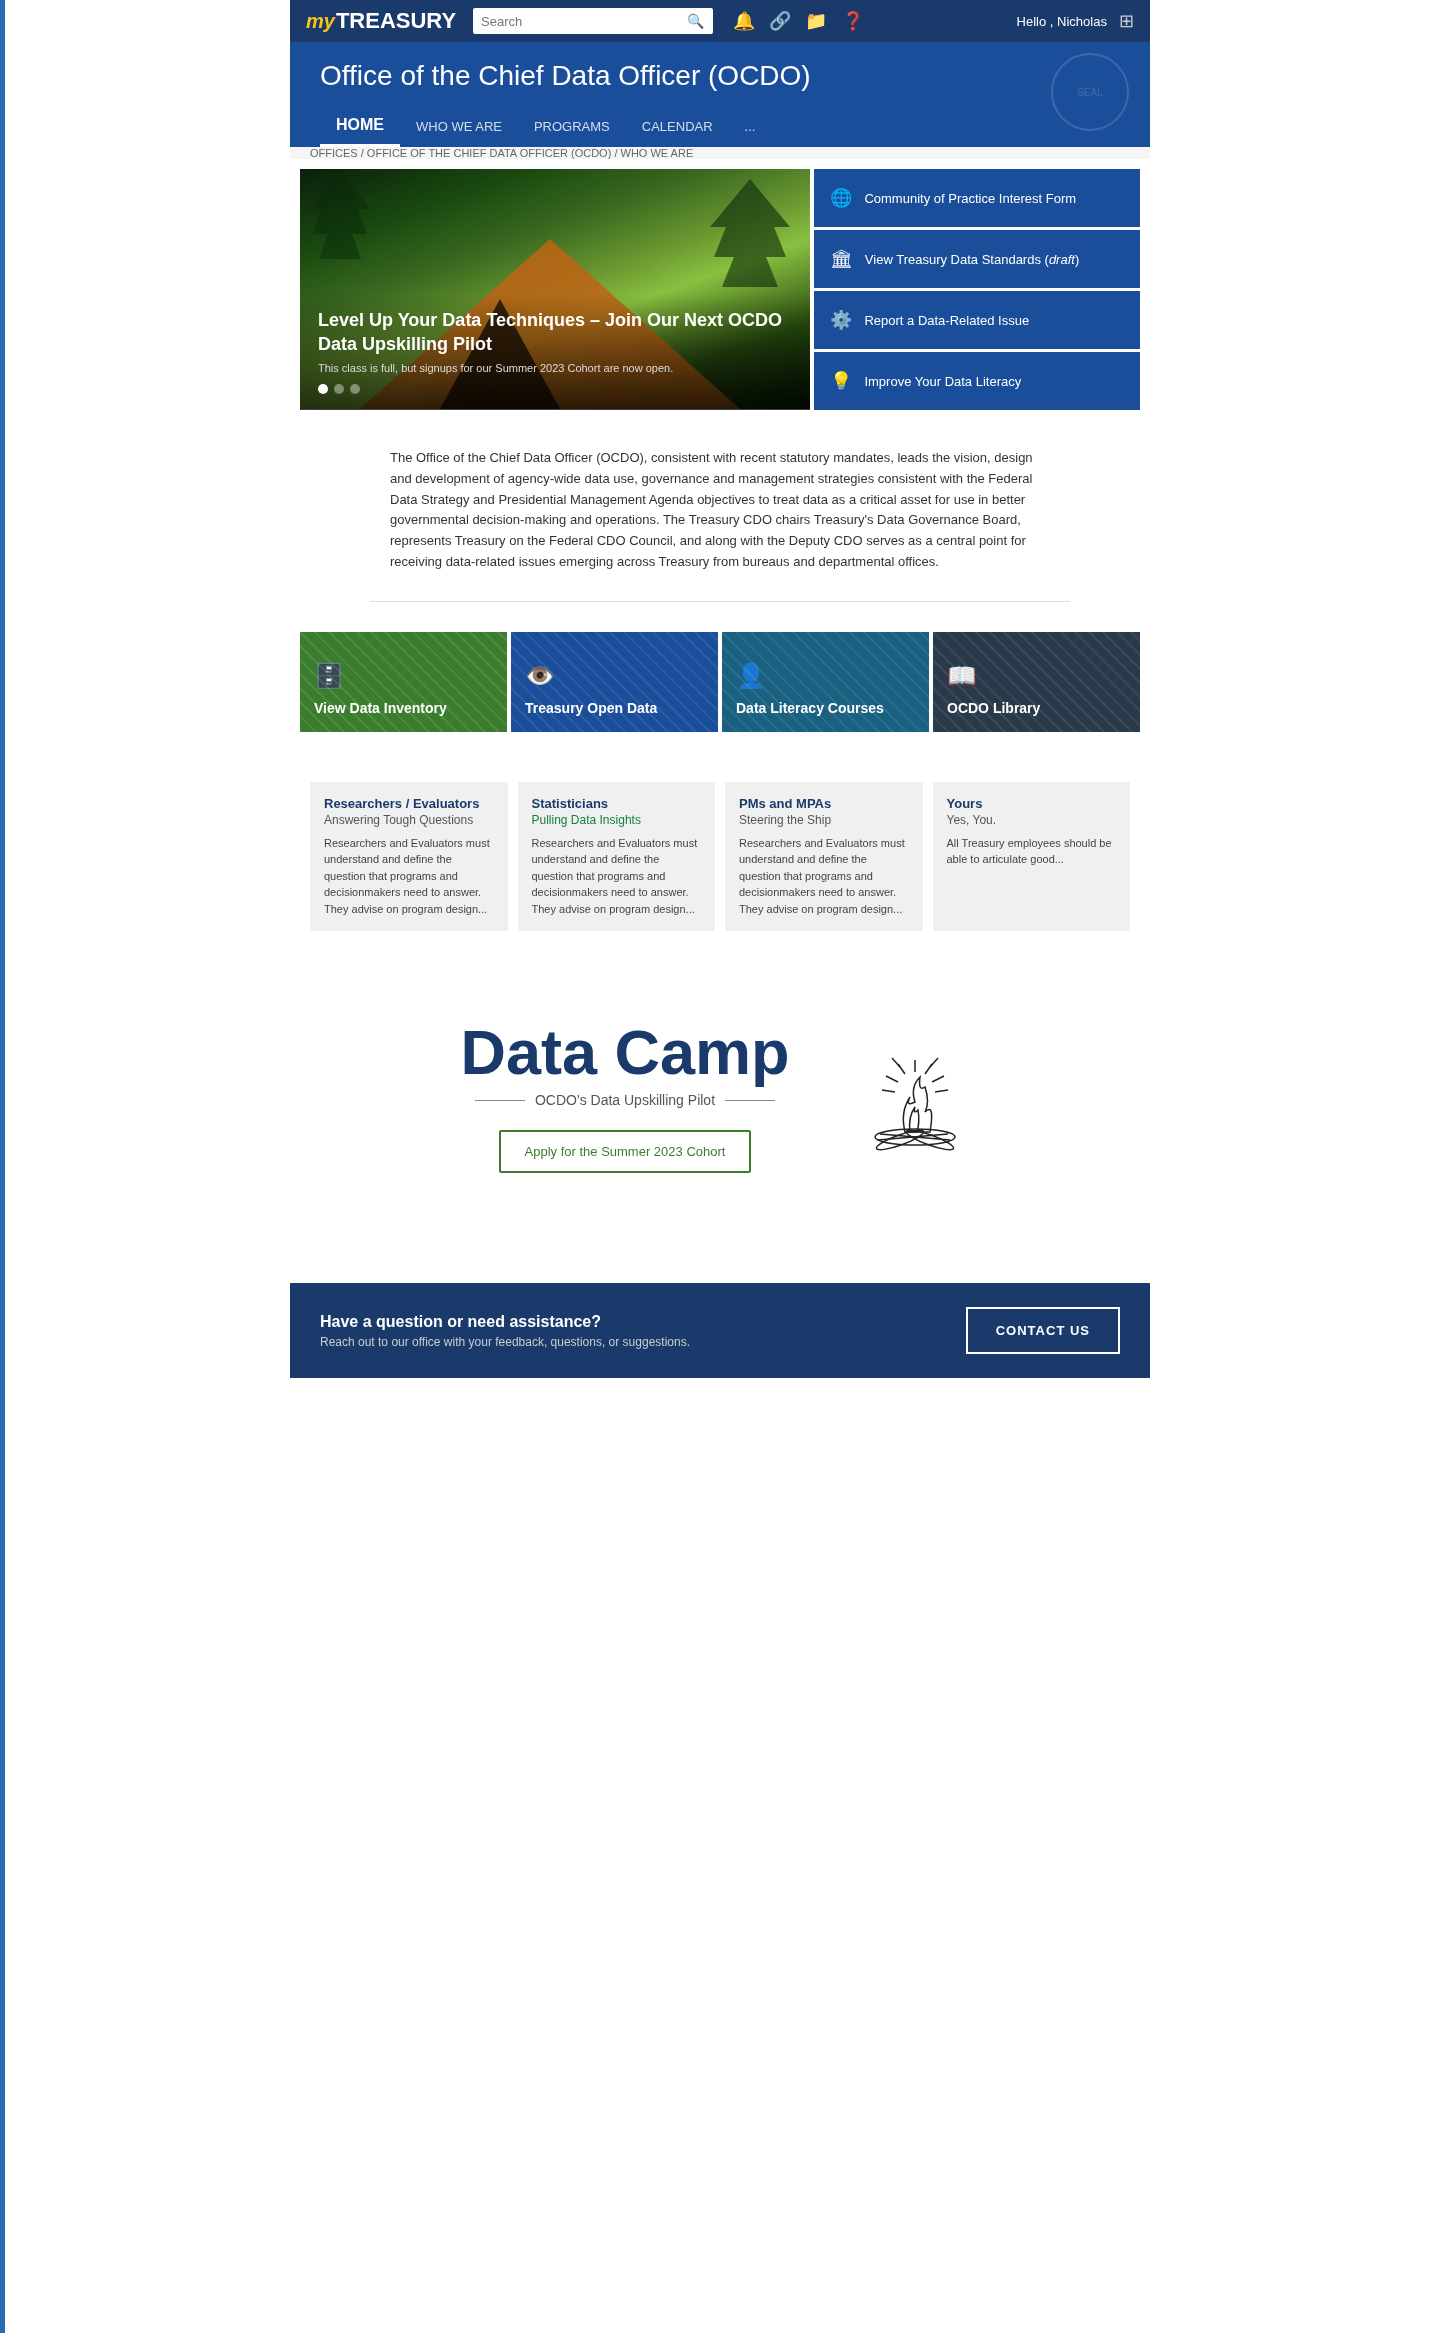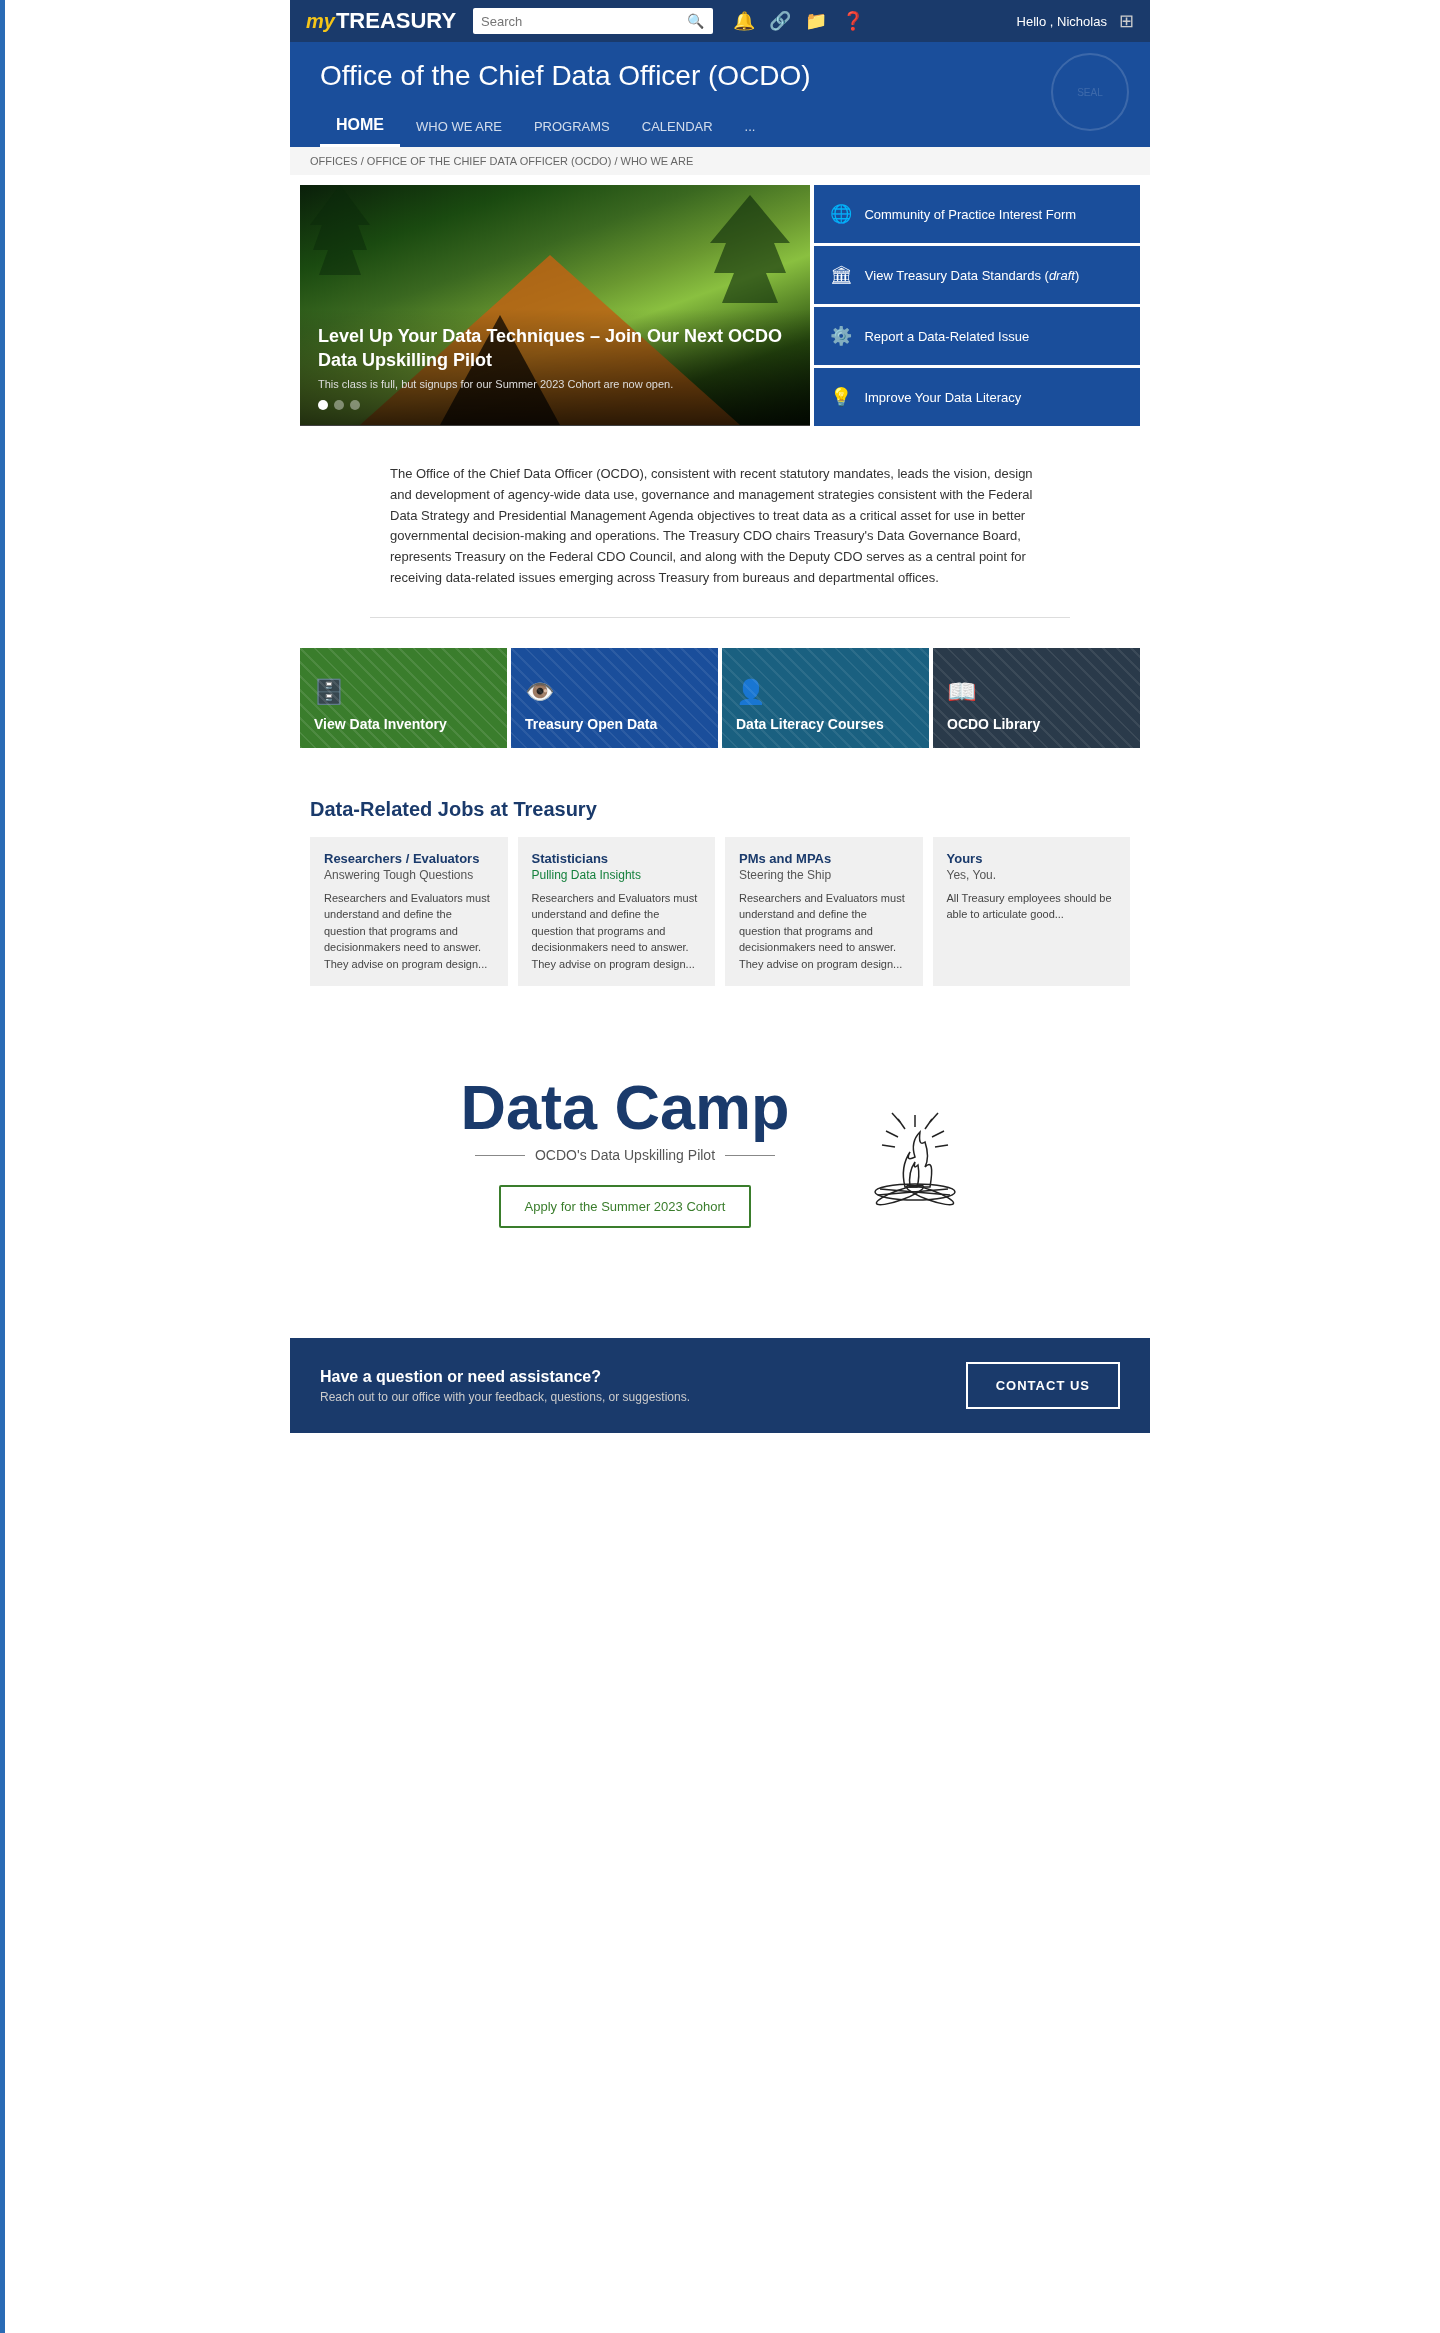--- a/index.html
+++ b/index.html
@@ -37,21 +37,21 @@
   <h1 style="color:#fff; font-size:28px; font-weight:400; padding-bottom:14px;">Office of the Chief Data Officer (OCDO)</h1>
   <div style="display:flex; align-items:center;">
     <a href="#" style="color:#fff; text-decoration:none; font-size:16px; padding:10px 16px; border-bottom:3px solid #fff; font-weight:bold;">HOME</a>
     <a href="#" style="color:#fff; text-decoration:none; font-size:13px; padding:10px 16px; opacity:0.8;">WHO WE ARE</a>
     <a href="#" style="color:#fff; text-decoration:none; font-size:13px; padding:10px 16px; opacity:0.8;">PROGRAMS</a>
     <a href="#" style="color:#fff; text-decoration:none; font-size:13px; padding:10px 16px; opacity:0.8;">CALENDAR</a>
     <a href="#" style="color:#fff; text-decoration:none; font-size:13px; padding:10px 16px; opacity:0.8;">...</a>
   </div>
 </div>
 
-<div style="background:#f5f5f5; padding:8px 20px; font-size:11px; color:#666;">
+<div style="background:#f5f5f5; padding:0 20px; font-size:11px; color:#666;">
   <a href="#" style="color:#666; text-decoration:none;">OFFICES</a>
   <span> / </span>
   <a href="#" style="color:#666; text-decoration:none;">OFFICE OF THE CHIEF DATA OFFICER (OCDO)</a>
   <span> / </span>
   <span>WHO WE ARE</span>
 </div>
 
 <div style="position:fixed; left:0; top:0; bottom:0; width:5px; background:#2a6bb5; z-index:999;"></div>
 
 <div style="display:flex; gap:4px; padding:10px; background:#fff;">
@@ -119,21 +119,20 @@
     <span style="color:#fff; font-size:14px; font-weight:bold;">Data Literacy Courses</span>
   </a>
   <a href="#" style="flex:1; background:#2a3a4a; display:flex; flex-direction:column; align-items:flex-start; justify-content:flex-end; padding:16px 14px; min-height:100px; text-decoration:none; position:relative; overflow:hidden;">
     <div style="position:absolute; top:0; left:0; right:0; bottom:0; opacity:0.08; background:repeating-linear-gradient(45deg, #fff 0px, #fff 2px, transparent 2px, transparent 10px);"></div>
     <span style="color:#fff; font-size:24px; margin-bottom:10px;">📖</span>
     <span style="color:#fff; font-size:14px; font-weight:bold;">OCDO Library</span>
   </a>
 </div>
 
 <div style="padding:20px 20px 40px 20px;">
-  <h2 style="font-size:20px; color:#1a3a6b; margin-bottom:16px; font-weight:bold;">Data-Related Jobs at Treasury</h2>
   <div style="display:flex; gap:10px;">
     <div style="flex:1; background:#f0f0f0; padding:14px;">
       <h3 style="font-size:13px; font-weight:bold; color:#1a3a6b; margin-bottom:2px;">Researchers / Evaluators</h3>
       <div style="font-size:12px; color:#555; margin-bottom:8px;">Answering Tough Questions</div>
       <p style="font-size:11px; line-height:1.5; color:#444;">Researchers and Evaluators must understand and define the question that programs and decisionmakers need to answer. They advise on program design...</p>
     </div>
     <div style="flex:1; background:#f0f0f0; padding:14px;">
       <h3 style="font-size:13px; font-weight:bold; color:#1a3a6b; margin-bottom:2px;">Statisticians</h3>
       <div style="font-size:12px; color:#15803d; margin-bottom:8px;">Pulling Data Insights</div>
       <p style="font-size:11px; line-height:1.5; color:#444;">Researchers and Evaluators must understand and define the question that programs and decisionmakers need to answer. They advise on program design...</p>

